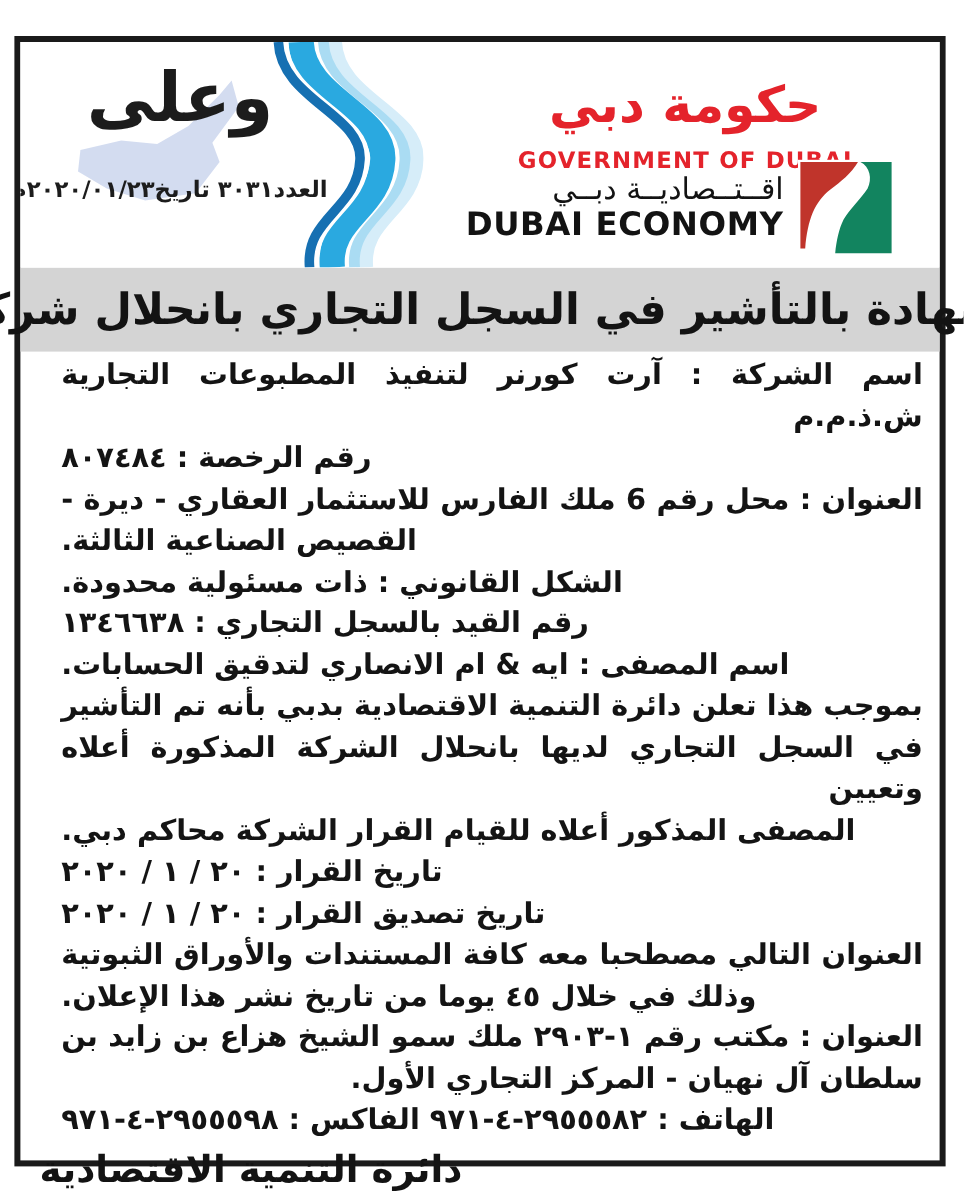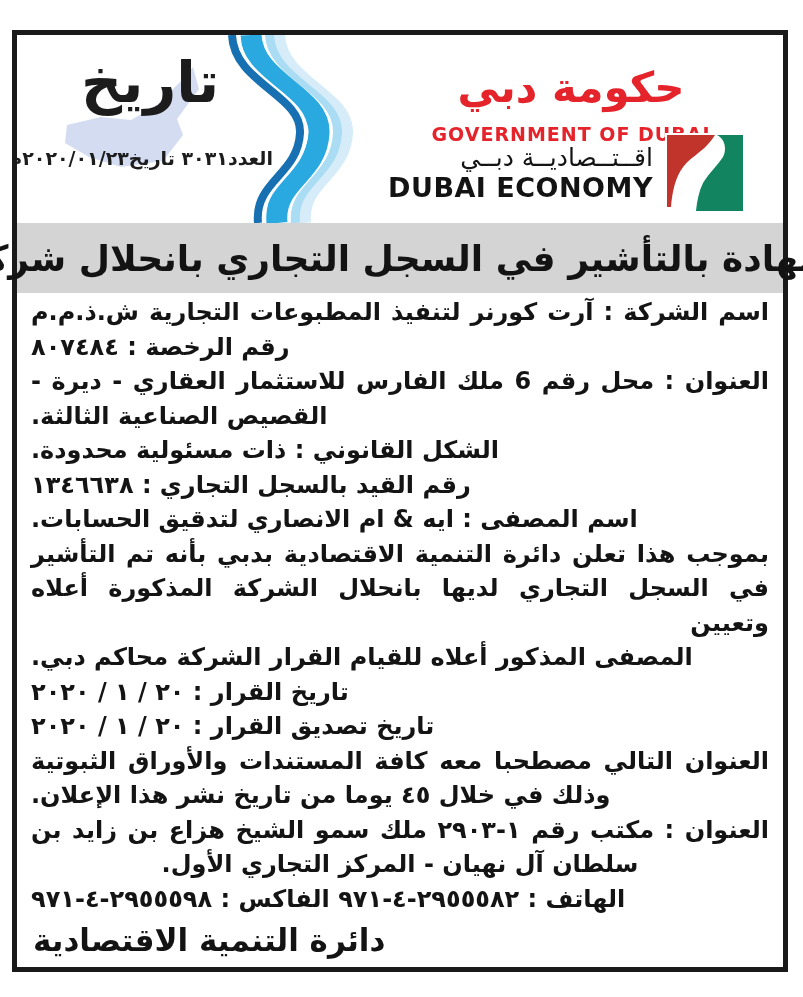--- a/index.html
+++ b/index.html
@@ -37,42 +37,42 @@
 
   .band{
     width:100%;height:70px;display:flex;align-items:center;justify-content:center;
   }
   .band span{direction:rtl;font-size:36px;font-weight:bold;color:#131313;white-space:nowrap;}
 
   .body-text{
     direction:rtl;padding:2px 14px 0 14px;
     font-size:24px;font-weight:bold;color:#141414;
   }
-  .bline{line-height:34.5px;}
+  .bline{line-height:34.5px;margin-left:20px;}
   .bline.right{text-align:left;}
-  .bline.center{text-align:center;}
+  .bline.center{}
   .bline.justify{text-align:justify;text-align-last:justify;}
 
   .sig{
     direction:rtl;text-align:left;padding:6px 14px 0 16px;
     font-size:31px;font-weight:bold;color:#131313;
   }
 </style>
 </head>
 <body>
 
 <div class="frame">
 
   <div class="header">
 
     <svg class="watermark" width="185" height="118" viewBox="0 0 185 118">
       <path d="M8,62 L42,54 L72,57 L98,42 L124,16 L134,4 L140,26 L118,56 L124,72 L104,98 L62,104 L30,94 L6,80 Z" fill="#c9d4ed"></path>
     </svg>
 
-    <div class="watan">تاريخ</div>
+    <div class="watan">وعلى</div>
 
     <div class="issue">العدد٣٠٣١ تاريخ٢٠٢٠/٠١/٢٣م</div>
 
     <svg class="ribbon" width="150" height="188" viewBox="0 0 150 188">
       <g fill="none">
         <path d="M48,0 C50,48 118,60 116,98 C114,140 70,146 74,188" stroke="#d6edf9" stroke-width="14" transform="translate(27,0)"></path>
         <path d="M48,0 C50,48 118,60 116,98 C114,140 70,146 74,188" stroke="#aadcf3" stroke-width="12" transform="translate(17,0)"></path>
         <path d="M48,0 C50,48 118,60 116,98 C114,140 70,146 74,188" stroke="#ffffff" stroke-width="10" transform="translate(9,0)"></path>
         <path d="M48,0 C50,48 118,60 116,98 C114,140 70,146 74,188" stroke="#2aa9e0" stroke-width="21"></path>
         <path d="M48,0 C50,48 118,60 116,98 C114,140 70,146 74,188" stroke="#ffffff" stroke-width="6" transform="translate(-14,0)"></path>

